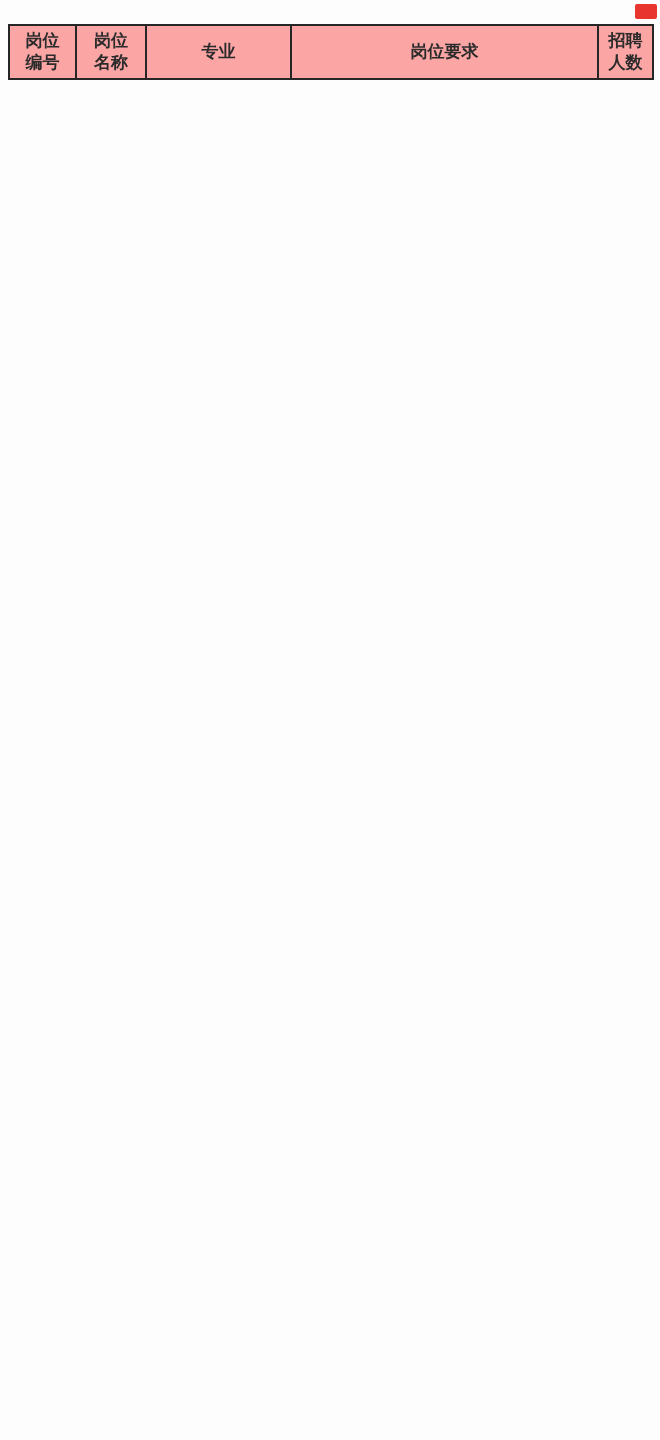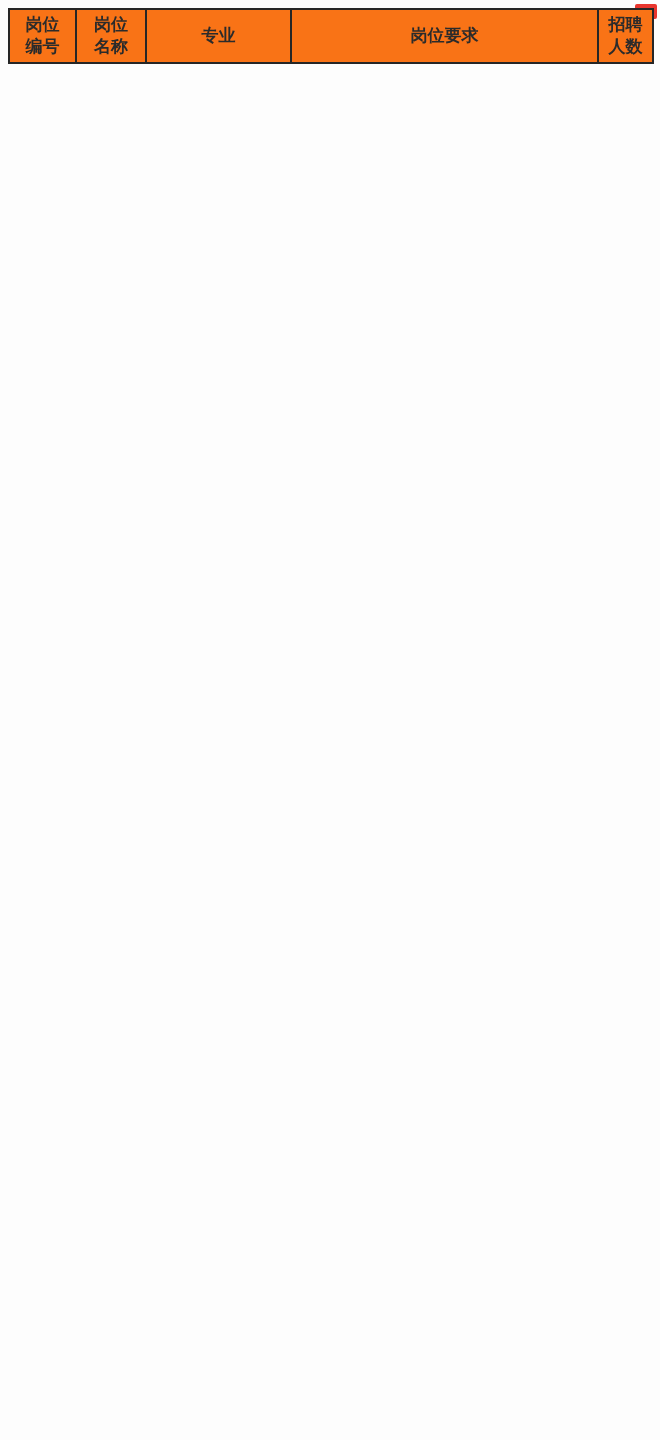--- a/index.html
+++ b/index.html
@@ -7,22 +7,22 @@
     width:660px;height:1440px;background:#ffffff;
     font-family:"Liberation Serif","DejaVu Serif",serif;
     color:#2b2b2b;overflow:hidden;
   }
   .sheet{position:relative;width:660px;height:1440px;background:#fdfdfd;}
   .red-marker{
     position:absolute;top:4px;right:3px;width:22px;height:15px;
     border-radius:2px;
   }
   table.jobs{
-    position:absolute;left:8px;top:8px;width:644px;
-    border-collapse:collapse;table-layout:fixed;background:#f97316;
+    position:absolute;left:8px;top:24px;width:644px;
+    border-collapse:collapse;table-layout:fixed;background:#fca5a5;
   }
   .jobs th,.jobs td{
     border:2px solid #262626;vertical-align:middle;
     padding:2px 5px;box-sizing:border-box;
   }
   .jobs th{
     font-size:17px;font-weight:bold;text-align:center;
     line-height:1.3;white-space:pre-line;padding:4px 2px;
   }
 </style>

